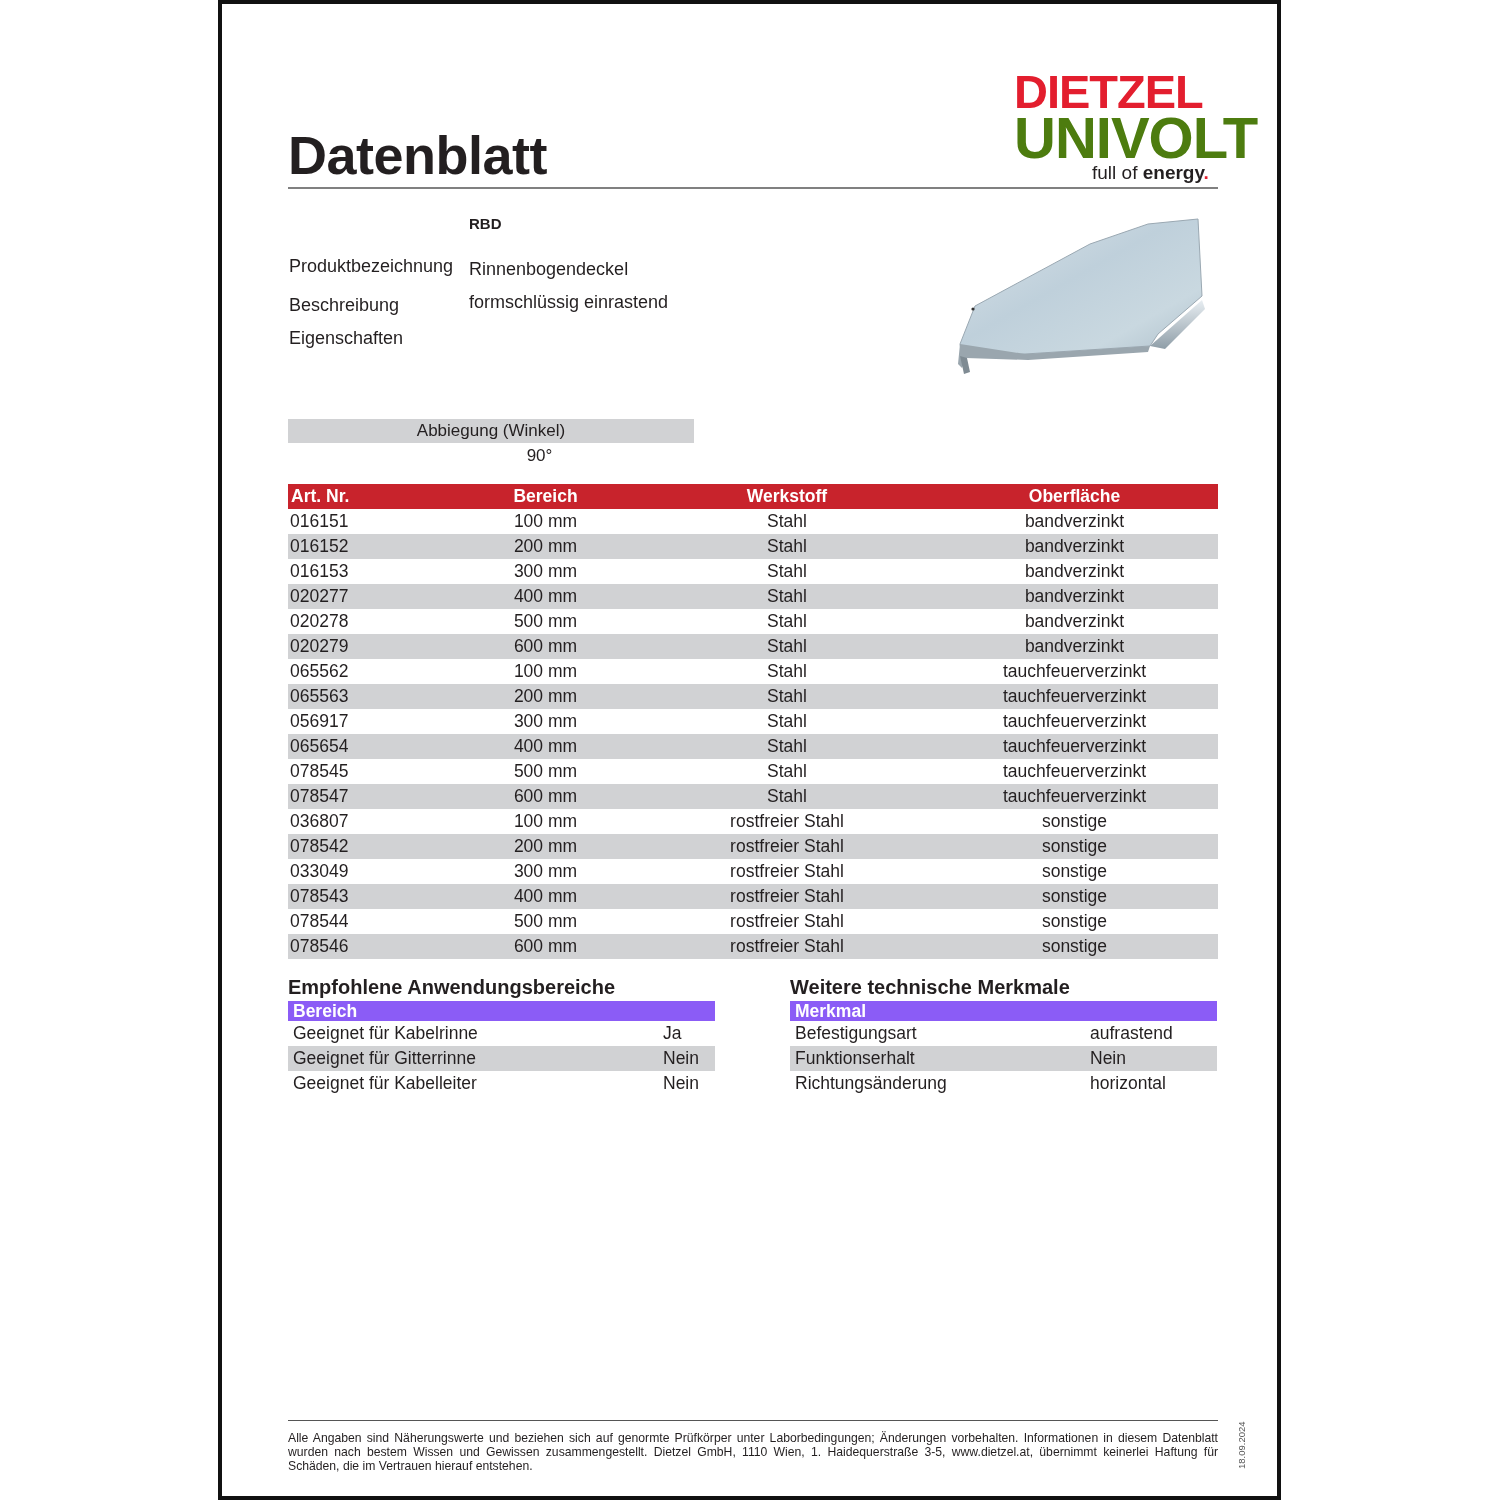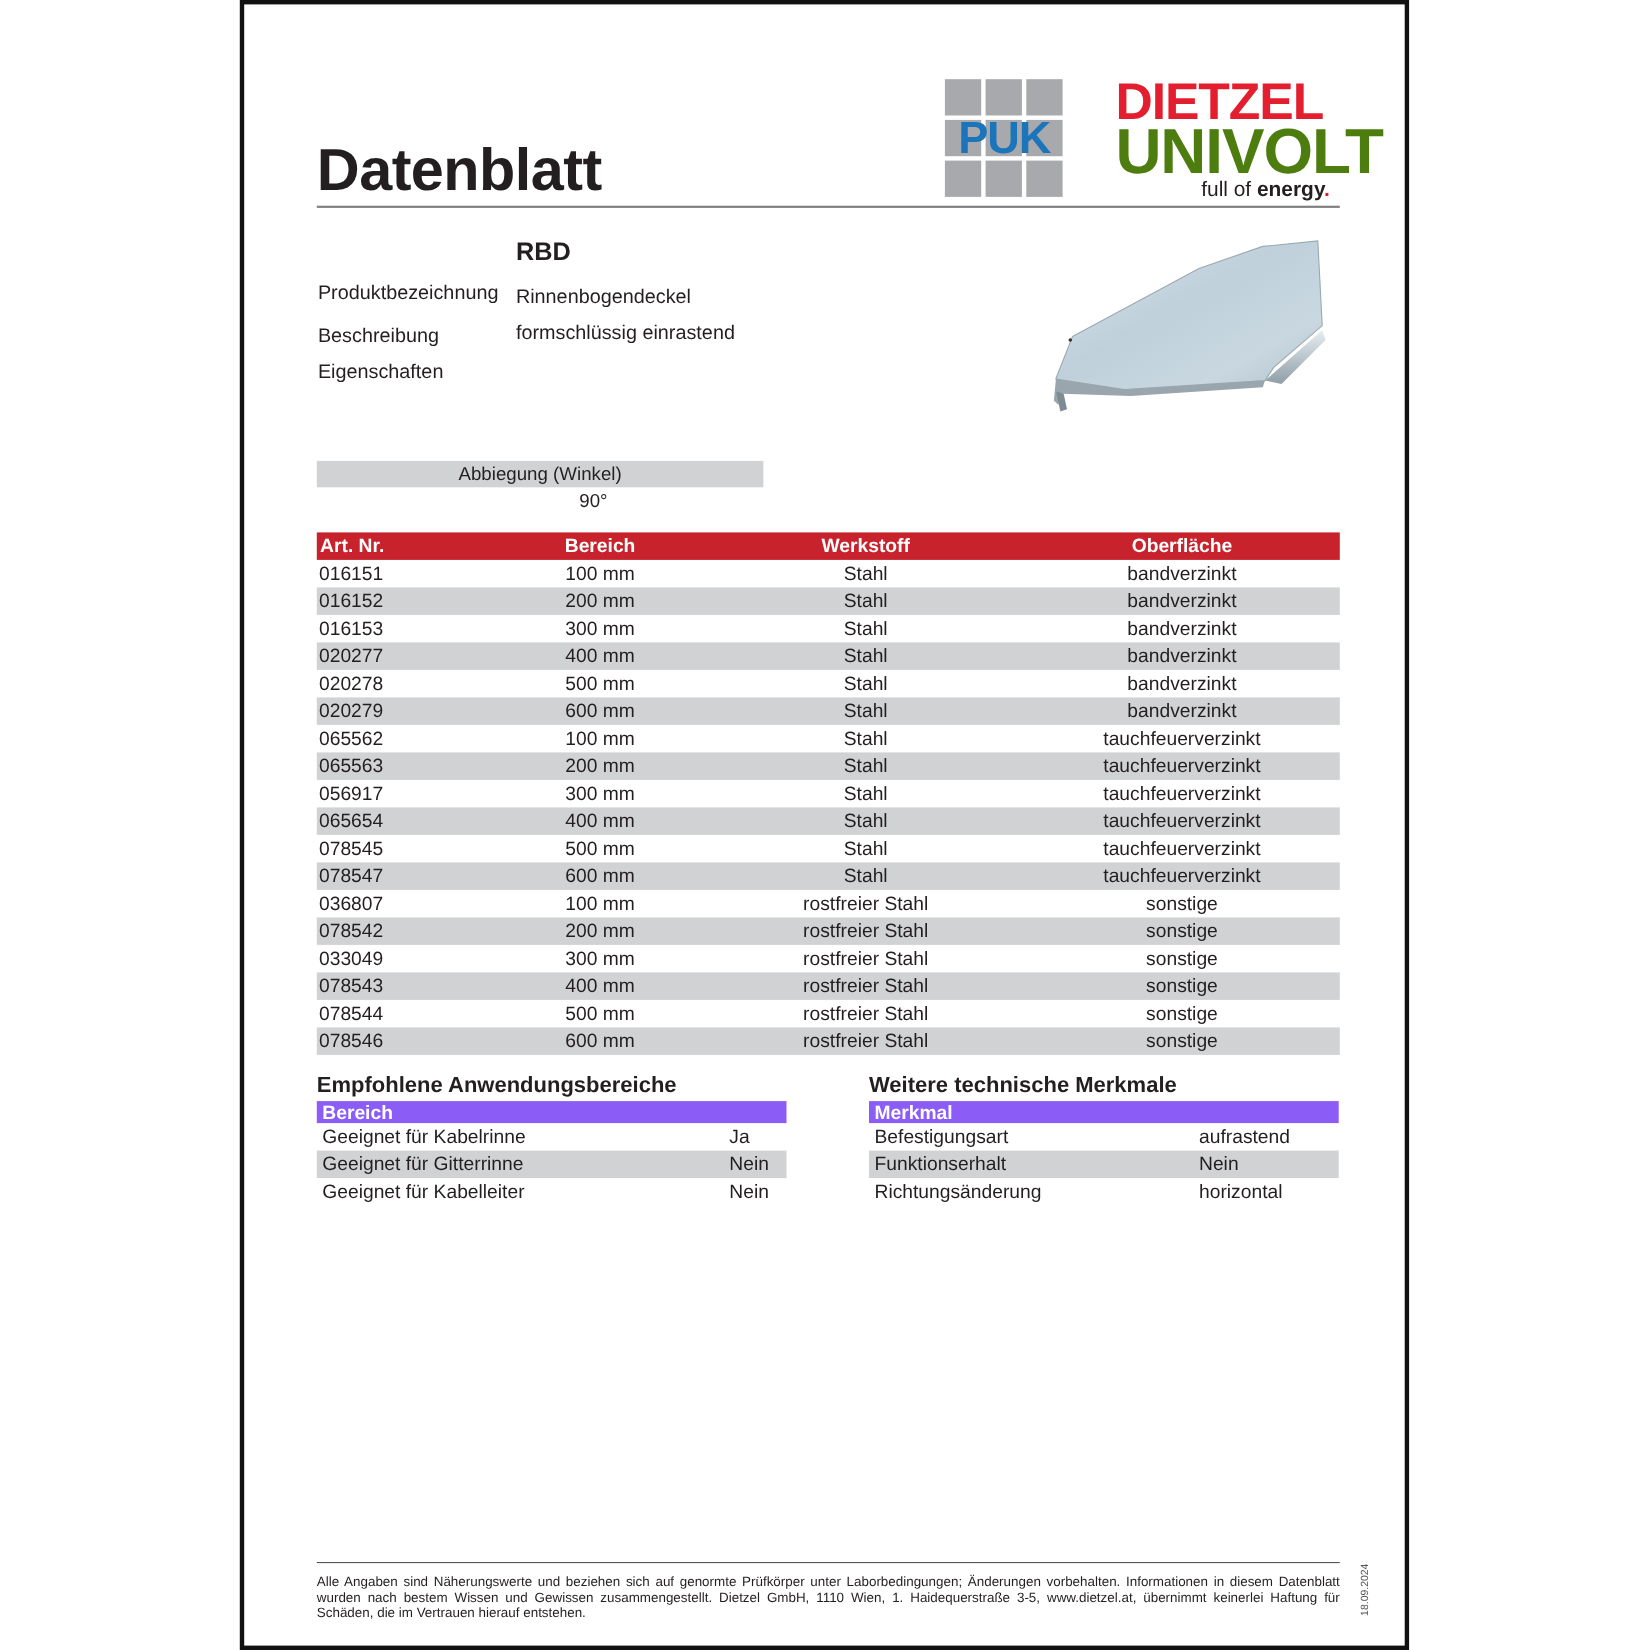--- a/index.html
+++ b/index.html
@@ -23,21 +23,21 @@
                  font-size: 41px; font-weight: bold; color: #1b75bb; letter-spacing: -1px; line-height: 40px; }
     .dietzel { left: 792px; top: 62px; font-size: 47px; font-weight: bold; color: #e31e2e; letter-spacing: -1px; line-height: 52px; }
     .univolt { left: 792px; top: 108px; font-size: 58px; font-weight: bold; color: #4d7c0f; letter-spacing: -1px; line-height: 52px; }
     .tagline { left: 870px; top: 157px; font-size: 19px; color: #231f20; line-height: 24px; }
     .tagline b { font-weight: bold; margin-top: 28px; }
     .tagline .dot { color: #e31e2e; font-weight: bold; }
 
     
     .info-label { left: 67px; font-size: 18px; color: #231f20; margin-top: 36px; }
     .info-value { left: 247px; font-size: 18px; color: #231f20; }
-    .info-value.big { font-size: 23px; font-weight: bold; }
+    .info-value.big { font-size: 15px; font-weight: bold; }
 
     
     .product-img { left: 718px; top: 210px; width: 280px; height: 165px; }
 
     
     .angle-head { left: 66px; top: 415px; width: 406px; height: 24px; background: #d1d2d4; text-align: center;
                   font-size: 17px; line-height: 24px; color: #231f20; }
     .angle-val { left: 66px; top: 440px; width: 503px; height: 24px; text-align: center; font-size: 17px; line-height: 24px; }
 
     
@@ -67,32 +67,20 @@
             transform: rotate(-90deg) translate(-45px, 0); white-space: nowrap; }
   </style>
 </head>
 <body>
 
 <div class="page">
 
   <div class="abs title">Datenblatt</div>
   <div class="abs title-rule"></div>
 
-  <div class="abs puk">
-    <div class="cell" style="left:0;top:0"></div>
-    <div class="cell" style="left:37px;top:0"></div>
-    <div class="cell" style="left:74px;top:0"></div>
-    <div class="cell" style="left:0;top:37px"></div>
-    <div class="cell" style="left:37px;top:37px"></div>
-    <div class="cell" style="left:74px;top:37px"></div>
-    <div class="cell" style="left:0;top:74px"></div>
-    <div class="cell" style="left:37px;top:74px"></div>
-    <div class="cell" style="left:74px;top:74px"></div>
-    <div class="word">PUK</div>
-  </div>
 
   <div class="abs dietzel">DIETZEL</div>
   <div class="abs univolt">UNIVOLT</div>
   <div class="abs tagline"><span>full of </span><b>energy</b><span class="dot">.</span></div>
 
   <div class="abs info-label" style="top:216px">Produktbezeichnung</div>
   <div class="abs info-value big" style="top:211px">RBD</div>
   <div class="abs info-label" style="top:255px">Beschreibung</div>
   <div class="abs info-value" style="top:255px">Rinnenbogendeckel</div>
   <div class="abs info-label" style="top:288px">Eigenschaften</div>

